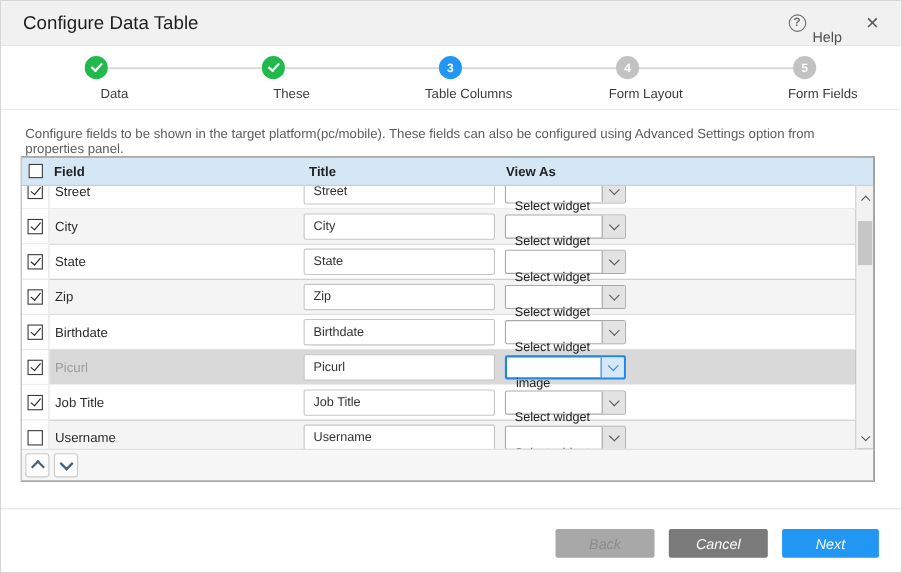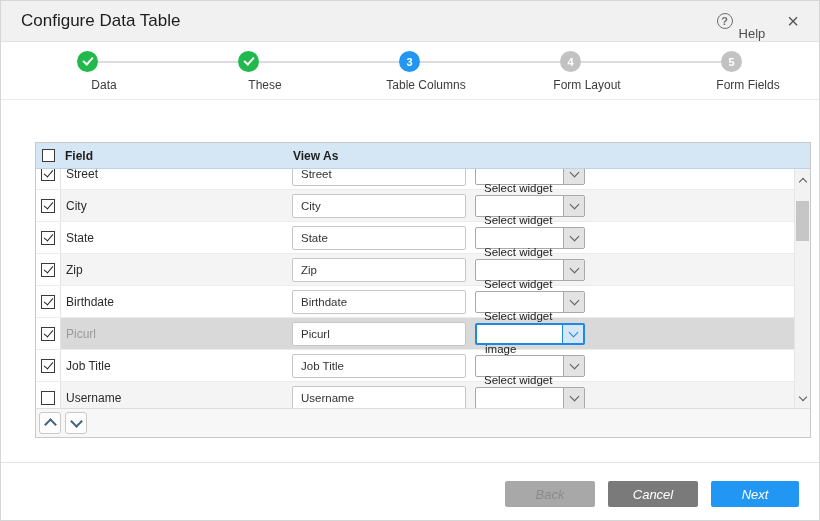--- a/index.html
+++ b/index.html
@@ -40,21 +40,21 @@
   .check-icon{display:none;}
   .step[data-state="done"] .check-icon{
     display:block;width:4px;height:8px;margin-top:-3px;
     border-right:2px solid #fff;border-bottom:2px solid #fff;transform:rotate(42deg);
   }
   .step-label{font-size:12px;color:#3c3c3c;white-space:nowrap;margin-left:33px;}
   
   .description{margin:14px 22px 0 22px;font-size:12px;color:#5c5c5c;}
   
   .table{
-    position:absolute;left:34px;top:141px;width:776px;height:296px;
+    position:absolute;left:18px;top:141px;width:776px;height:296px;
     box-sizing:border-box;border:1px solid #c9c9c9;background:#000000;
   }
   .thead{
     height:26px;background:#d5e6f4;border-bottom:1px solid #bdd2e2;
     display:flex;align-items:center;font-size:12px;font-weight:700;color:#1f1f1f;
     box-sizing:border-box;
   }
   .h-cb{width:24px;display:flex;align-items:center;justify-content:center;align-self:stretch;}
   .h-field{width:231px;padding-left:5px;box-sizing:border-box;}
   .h-title{width:183px;padding-left:6px;box-sizing:border-box;}
@@ -169,27 +169,29 @@
       <div class="step" data-state="pending">
         <span class="step-circle">
           <span class="step-num">5</span>
 
         </span>
         <span class="step-label">Form Fields</span>
       </div>
     </div>
   </div>
 
+  <div class="description">Configure fields to be shown in the target platform(pc/mobile). These fields can also be configured using Advanced Settings option from properties panel.</div>
 
   <div class="table">
     <div class="thead">
       <span class="h-cb">
         <span class="hcb"></span>
       </span>
       <span class="h-field">Field</span>
+      <span class="h-title">Title</span>
       <span class="h-viewas">View As</span>
     </div>
 
     <div class="tbody">
       <div class="rows">
 
         <div class="row" data-shade="white">
           <div class="cb-cell">
               <span class="cb" data-checked="true"></span>
             </div>

